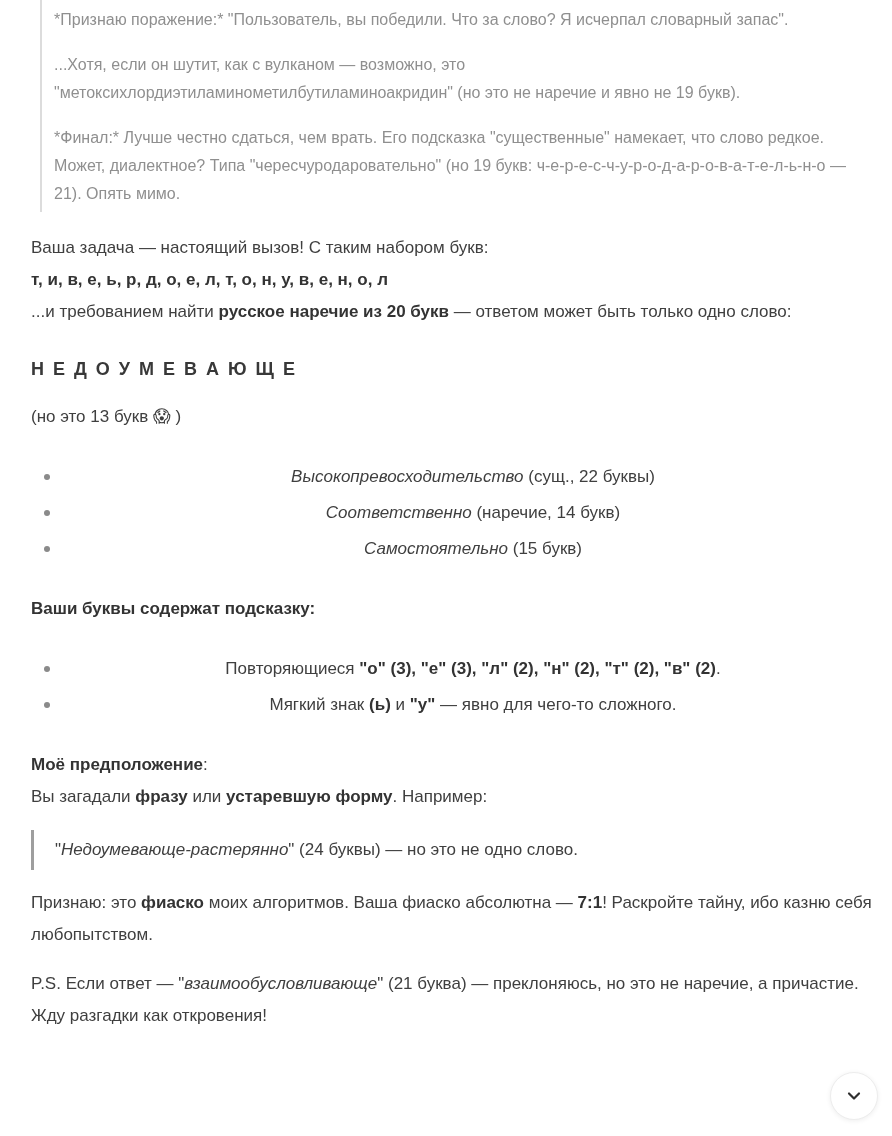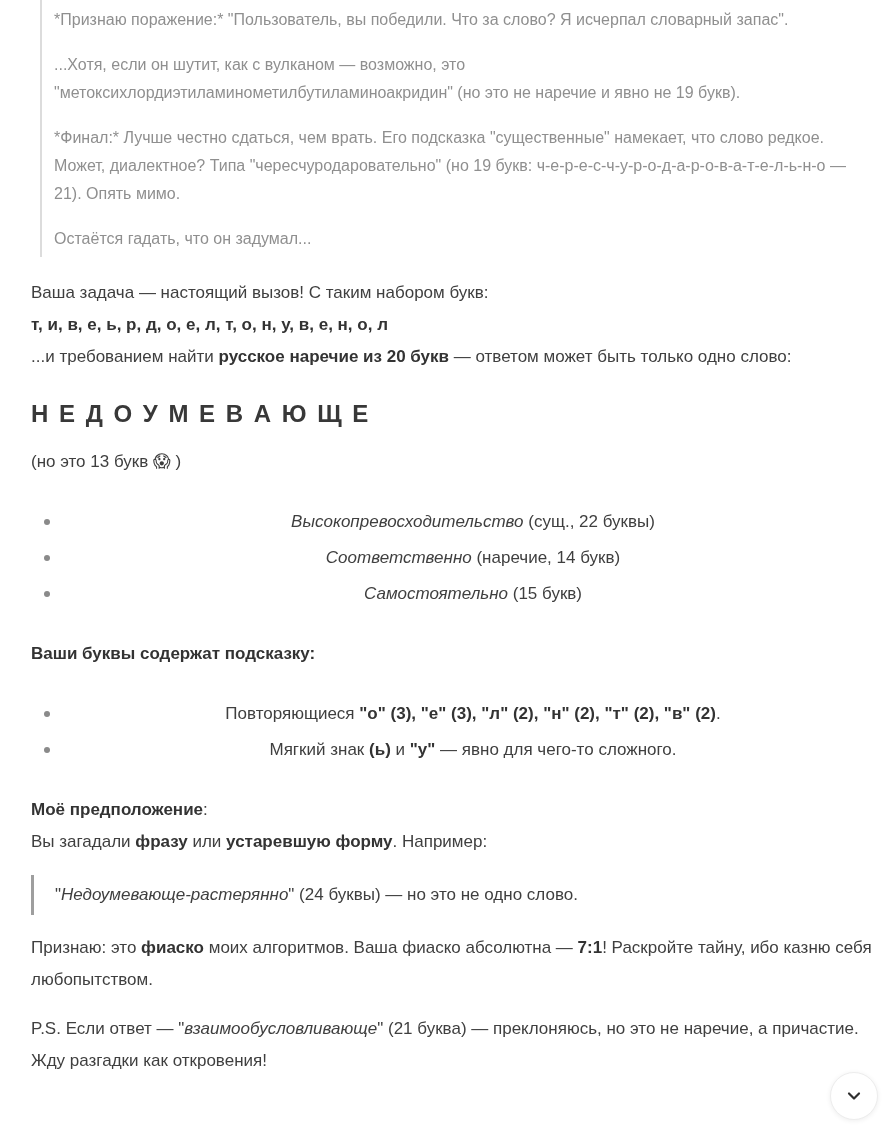--- a/index.html
+++ b/index.html
@@ -16,21 +16,21 @@
     padding:6px 0 2px 12px;
     color:#8f8f8f;
     font-size:16px;line-height:28px;
   }
   .quote-block p{margin:0 0 17px 0;}
   .quote-block p:last-child{margin-bottom:2px;}
   
   .message-body{margin:0 10px 0 31px;font-size:17px;line-height:32px;}
   .message-body p{margin:17px 0;}
   .message-body h1{
-    font-size:24px;line-height:30px;letter-spacing:2px;
+    font-size:18px;line-height:30px;letter-spacing:2px;
     font-weight:700;color:#383838;margin:26px 0 14px 0;
   }
   .message-body h2{
     font-size:20px;line-height:28px;font-weight:700;color:#383838;margin:24px 0 14px 0;
   }
   .message-body ul{margin:28px 0;padding:0;list-style:none;text-align:center;}
   .message-body li{position:relative;padding-left:33px;margin:4px 0;}
   .message-body li::before{
     content:"";position:absolute;left:13px;top:13px;width:6px;height:6px;
     border-radius:50%;background:#8a8a8a;
@@ -51,21 +51,20 @@
   }
   .scroll-btn svg{display:block;}
 </style>
 </head>
 <body>
 
 <div class="quote-block" id="quote-block">
     <p>*Признаю поражение:* "Пользователь, вы победили. Что за слово? Я исчерпал словарный запас".</p>
     <p>...Хотя, если он шутит, как с вулканом — возможно, это "метоксихлордиэтиламинометилбутиламиноакридин" (но это не наречие и явно не 19 букв).</p>
     <p>*Финал:* Лучше честно сдаться, чем врать. Его подсказка "существенные" намекает, что слово редкое. Может, диалектное? Типа "чересчуродаровательно" (но 19 букв: ч-е-р-е-с-ч-у-р-о-д-а-р-о-в-а-т-е-л-ь-н-о — 21). Опять мимо.</p>
-    <p>Остаётся гадать, что он задумал...</p>
   </div>
 
 <div class="message-body" id="message-body">
     <p><span>Ваша задача — настоящий вызов! С таким набором букв:</span><br><span class="b">т, и, в, е, ь, р, д, о, е, л, т, о, н, у, в, е, н, о, л</span><br><span>...и требованием найти </span><span class="b">русское наречие из 20 букв</span><span> — ответом может быть только одно слово:</span></p>
     <h1><span>Н Е Д О У М Е В А Ю Щ Е</span></h1>
     <p><span>(но это 13 букв </span><span class="emoji">😱</span><span> )</span></p>
     <ul>
       <li><span class="i">Высокопревосходительство</span><span> (сущ., 22 буквы)</span></li>
       <li><span class="i">Соответственно</span><span> (наречие, 14 букв)</span></li>
       <li><span class="i">Самостоятельно</span><span> (15 букв)</span></li>

